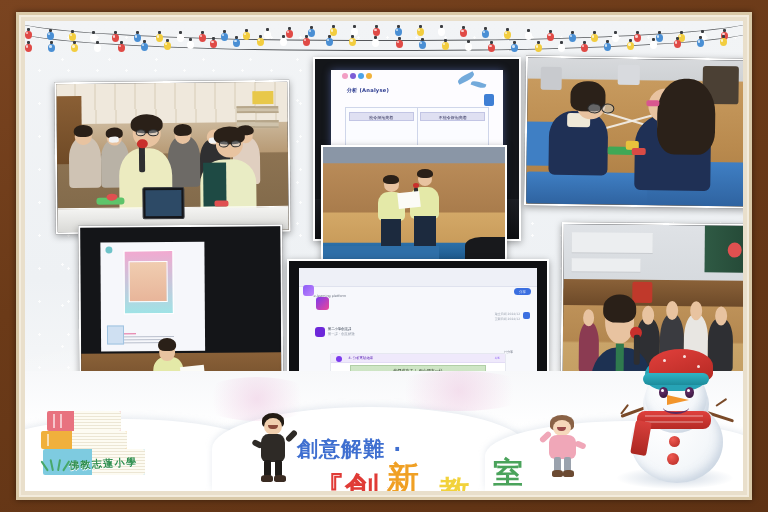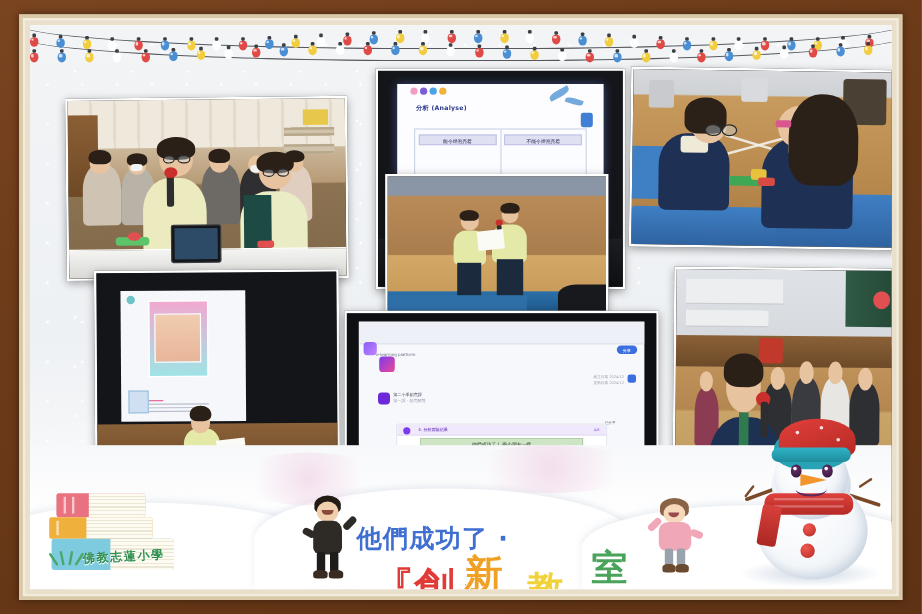--- a/index.html
+++ b/index.html
@@ -818,21 +818,21 @@
         </div>
         <div class="sm-brim" style="left:32px; top:24px; width:66px; height:12px;"></div>
 
         <div class="sm-eye" style="left:48px; top:38px;"></div>
         <div class="sm-eye" style="left:74px; top:38px;"></div>
         <div class="sm-nose" style="left:56px; top:46px;"></div>
         <div class="sm-mouth" style="left:52px; top:52px;"></div>
       </div>
 
       <div class="title-wrap">
-        <div class="title-line1">他們成功了 ·</div>
+        <div class="title-line1">創意解難 ·</div>
         <div class="ch ch-chuang">『創』</div>
         <div class="ch ch-xin">新</div>
         <div class="ch ch-jiao">教</div>
         <div class="ch ch-shi">室</div>
       </div>
 
     </div>
   </div>
 </div>
 

